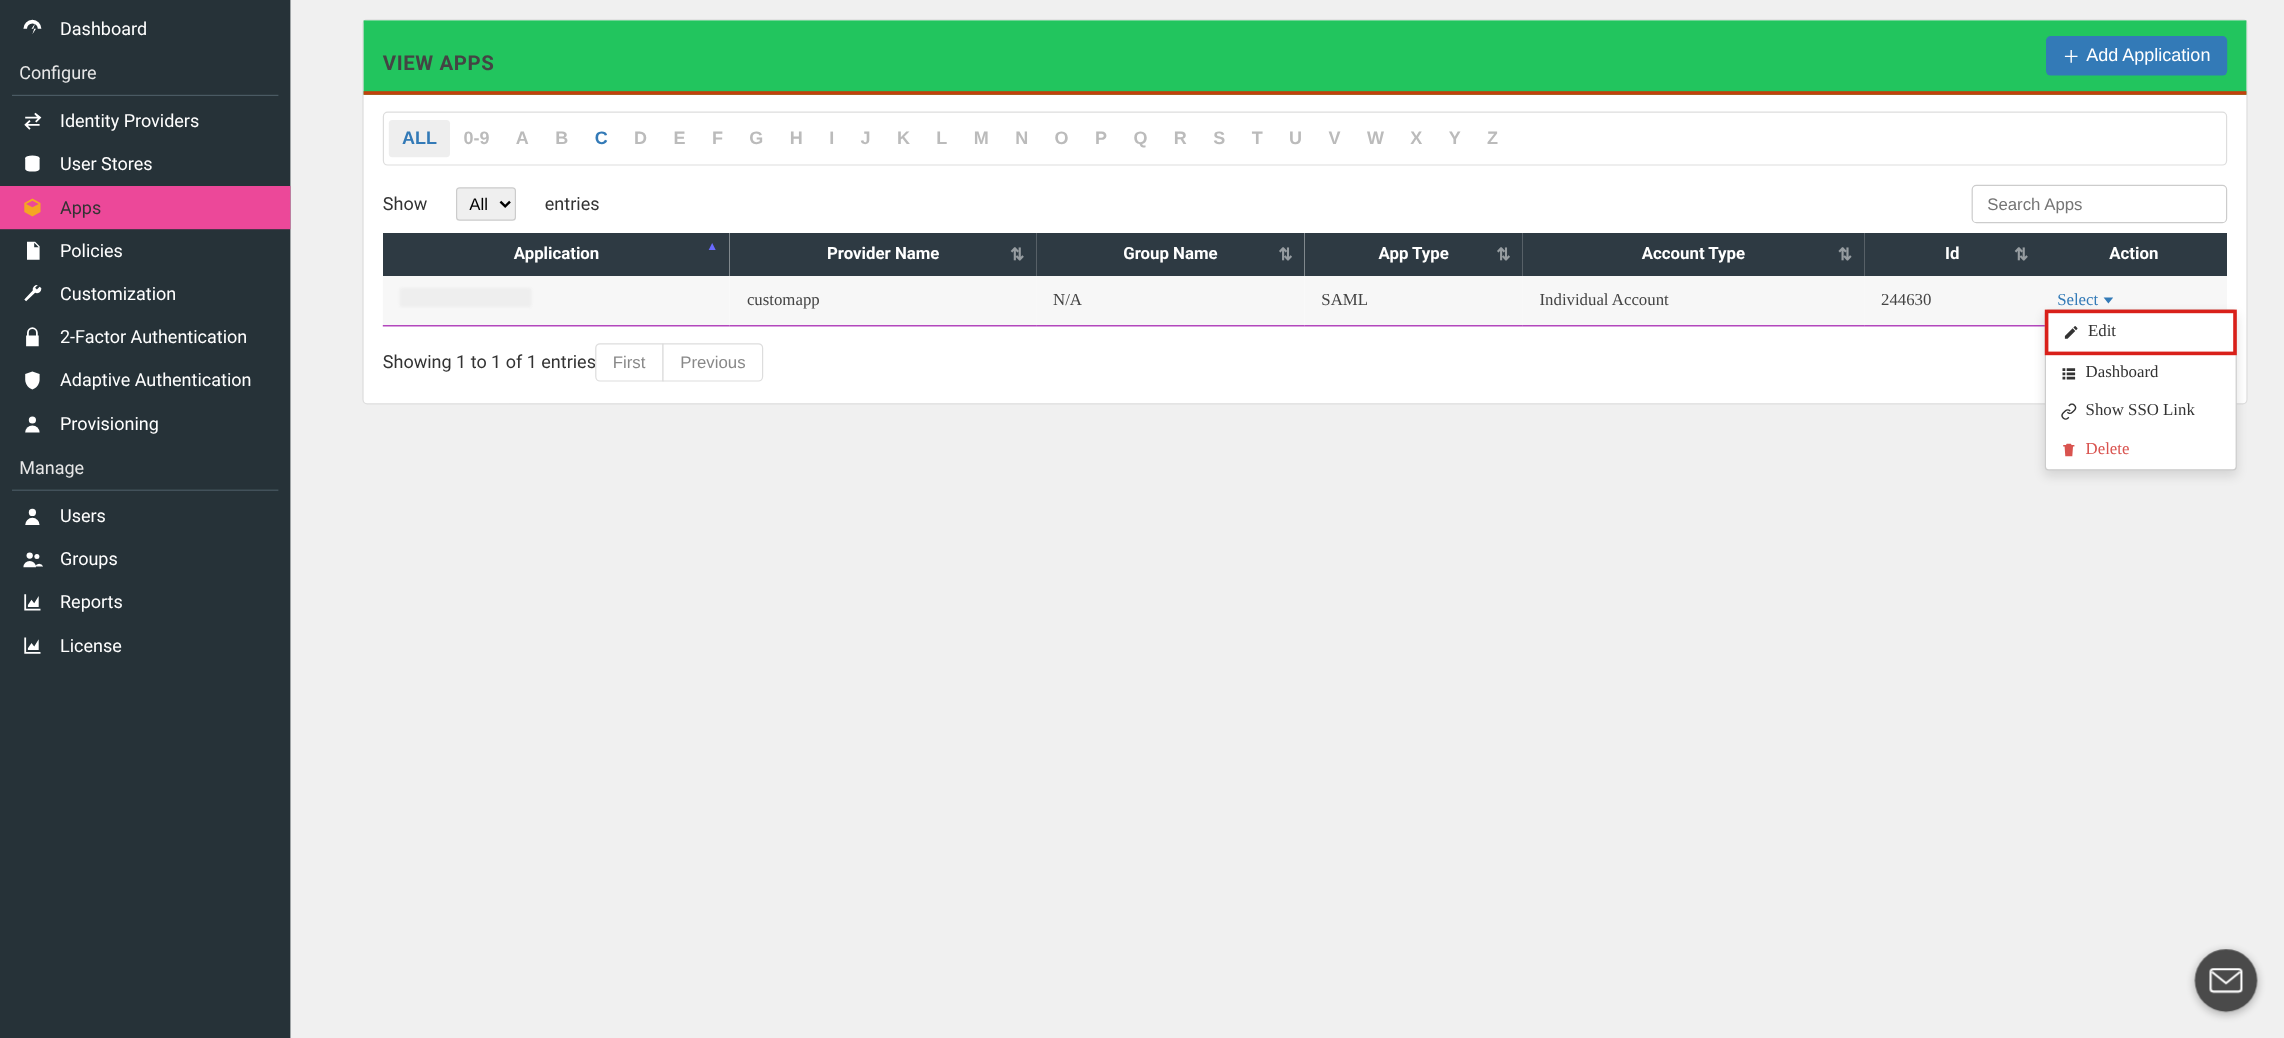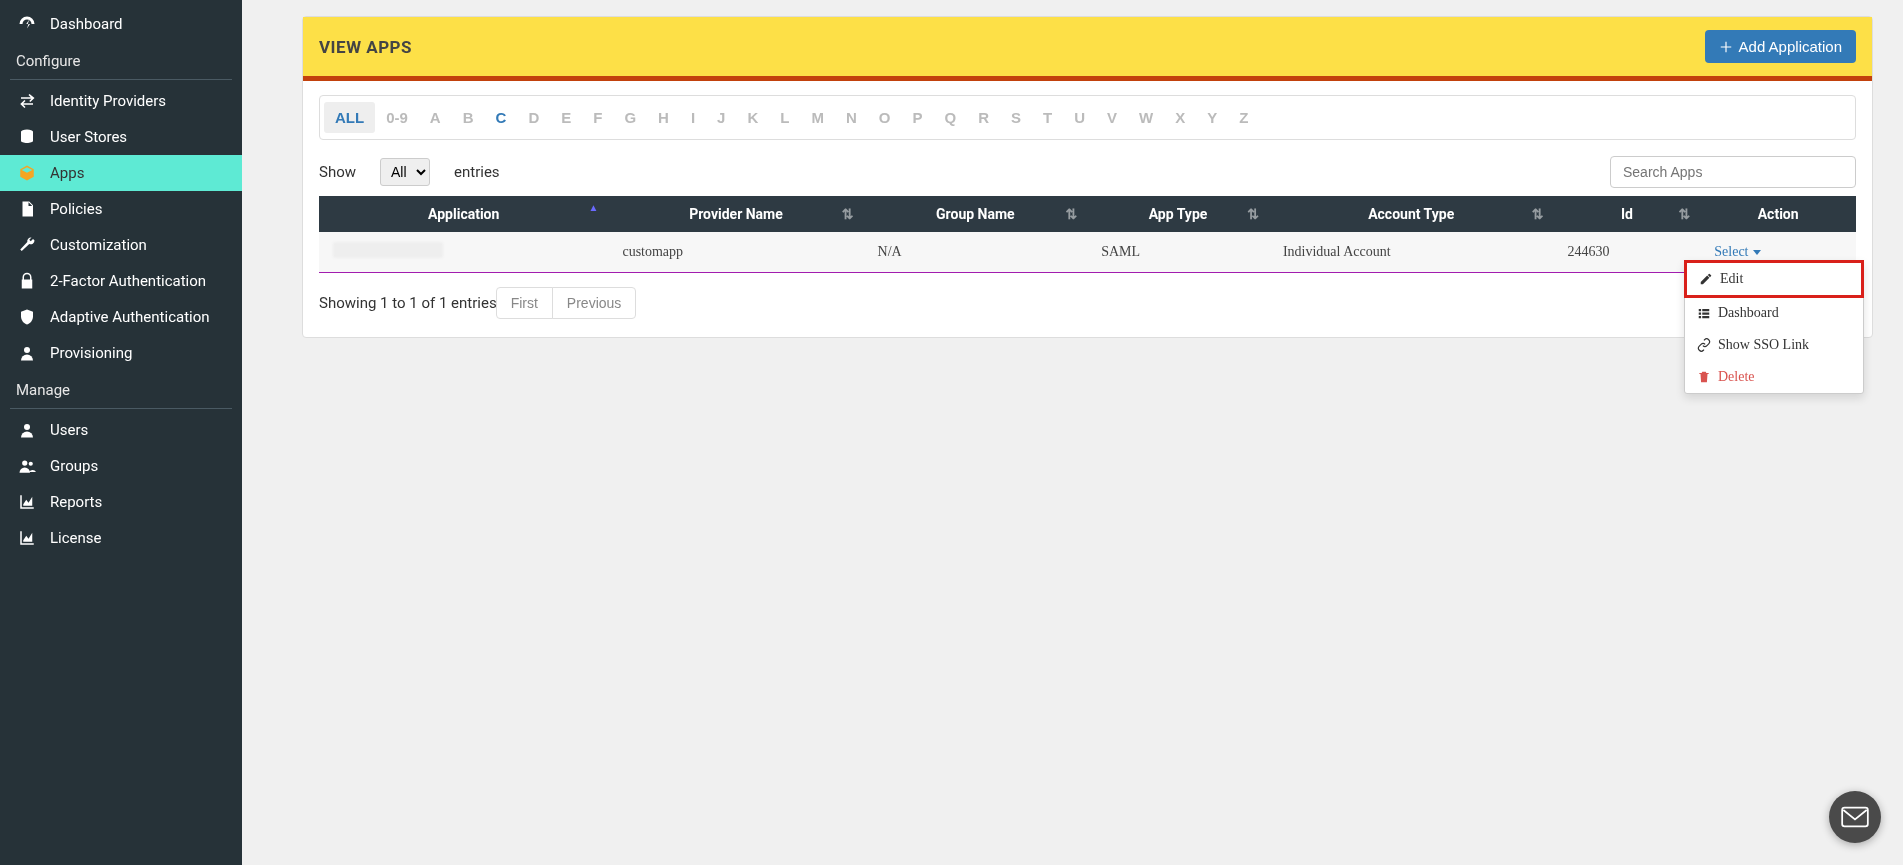--- a/index.html
+++ b/index.html
@@ -1,50 +1,50 @@
 <!DOCTYPE html>
 <html><head>
 <meta charset="utf-8">
 <style>
 * { box-sizing: border-box; margin: 0; padding: 0; }
 body { font-family: -apple-system, BlinkMacSystemFont, "Segoe UI", Roboto, Arial, sans-serif; font-size: 14px; color: #333; background: #f0f0f0; }
 .app { display: flex; min-height: 100vh; }
 .sidebar { width: 242px; background: #263238; color: #fff; padding-top: 6px; flex-shrink: 0; }
 .side-item { display: flex; align-items: center; padding: 9px 16px; color: #fff; cursor: pointer; font-size: 15px; }
-.side-item.active { background: #5eead4; color: #333; }
+.side-item.active { background: #ec4899; color: #333; }
 .side-item .icn { width: 22px; margin-right: 12px; display: inline-flex; align-items: center; justify-content: center; }
 .side-item.active .icn svg { color: #f5a623; }
 .side-header { padding: 10px 16px 6px; color: #e7e7e7; font-size: 15px; }
 .side-divider { border-top: 1px solid #4a5a63; margin: 3px 10px; }
 .main { flex: 1; padding: 16px 30px 0 60px; }
 .panel { background: #fff; border: 1px solid #ddd; border-radius: 4px; overflow: visible; }
-.panel-head { display: flex; justify-content: space-between; align-items: center; padding: 13px 16px; background: #fde047; border-bottom: 5px solid #c2410c; }
+.panel-head { display: flex; justify-content: space-between; align-items: flex-end; padding: 13px 16px; background: #22c55e; border-bottom: 3px solid #c2410c; }
 .panel-title { font-weight: 700; font-size: 17px; color: #444; letter-spacing: 0.5px; }
 .btn-primary { background: #337ab7; color: #fff; border: none; padding: 8px 14px; border-radius: 4px; font-size: 15px; cursor: pointer; display: inline-flex; align-items: center; gap: 6px; }
 .btn-primary svg { width: 14px; height: 14px; }
 .panel-body { padding: 14px 16px 18px; }
 .alpha-filters { border: 1px solid #ddd; border-radius: 4px; padding: 6px 4px; display: flex; flex-wrap: wrap; gap: 0; margin-bottom: 16px; }
 .alpha-btn { border: none; background: transparent; padding: 7px 11px; font-size: 15px; font-weight: 700; color: #bbb; cursor: pointer; }
 .alpha-btn.active-all { background: #eee; color: #337ab7; border-radius: 3px; }
 .alpha-btn.active-letter { color: #337ab7; }
 .controls-row { display: flex; justify-content: space-between; align-items: center; margin-bottom: 8px; }
 .show-entries { display: flex; align-items: center; gap: 24px; font-size: 15px; color: #333; }
 .show-entries select { padding: 4px 6px; border: 1px solid #ccc; border-radius: 3px; font-size: 14px; }
-.search-box { border: 1px solid #ccc; border-radius: 4px; padding: 7px 12px; width: 246px; font-size: 14px; }
+.search-box { border: 1px solid #ccc; border-radius: 4px; padding: 7px 12px; width: 213px; font-size: 14px; }
 table.data { width: 100%; border-collapse: collapse; }
 table.data thead th { background: #2e3a43; color: #fff; text-align: center; padding: 10px 14px; font-weight: 700; font-size: 14px; position: relative; }
 .sort-ind { position: absolute; right: 10px; top: 50%; transform: translateY(-50%); opacity: 0.5; }
 .sort-asc { position: absolute; right: 10px; top: 6px; color: #6a6aff; font-size: 10px; }
 table.data tbody td { padding: 10px 14px; font-size: 14px; color: #444; border-bottom: 1px solid #a21caf; font-family: Liberation Serif, serif; }
 table.data tbody tr { background: #f7f7f7; }
 .redacted { display: inline-block; width: 110px; height: 16px; background: #eee; border-radius: 2px; filter: blur(1px); }
 .select-link { color: #337ab7; cursor: pointer; display: inline-flex; align-items: center; gap: 4px; }
 .select-link .caret { width: 0; height: 0; border-left: 4px solid transparent; border-right: 4px solid transparent; border-top: 5px solid #337ab7; }
 .action-cell { position: relative; }
-.dropdown { position: absolute; top: 28px; right: -8px; background: #fff; border: 1px solid #ccc; border-radius: 3px; box-shadow: 0 4px 10px rgba(0,0,0,0.12); width: 180px; z-index: 100; }
+.dropdown { position: absolute; top: 28px; right: -8px; background: #fff; border: 1px solid #ccc; border-radius: 3px; box-shadow: 0 4px 10px rgba(0,0,0,0.12); width: 160px; z-index: 100; }
 .dropdown .dd-item { padding: 8px 12px; display: flex; align-items: center; gap: 7px; font-size: 14px; color: #333; cursor: pointer; }
 .dropdown .dd-item.highlighted { border: 3px solid #d9201a; margin: -1px; }
 .dropdown .dd-item.danger { color: #d9534f; }
 .dropdown .dd-item svg { width: 14px; height: 14px; flex-shrink: 0; }
 .footer-row { display: flex; align-items: center; margin-top: 14px; }
 .info-text { font-size: 15px; color: #333; }
 .pager { display: flex; gap: 0; }
 .pager button { border: 1px solid #ddd; background: #fff; padding: 7px 14px; font-size: 14px; color: #888; cursor: pointer; margin-left: -1px; }
 .pager button:first-child { border-radius: 4px 0 0 4px; }
 .pager button:last-child { border-radius: 0 4px 4px 0; }

